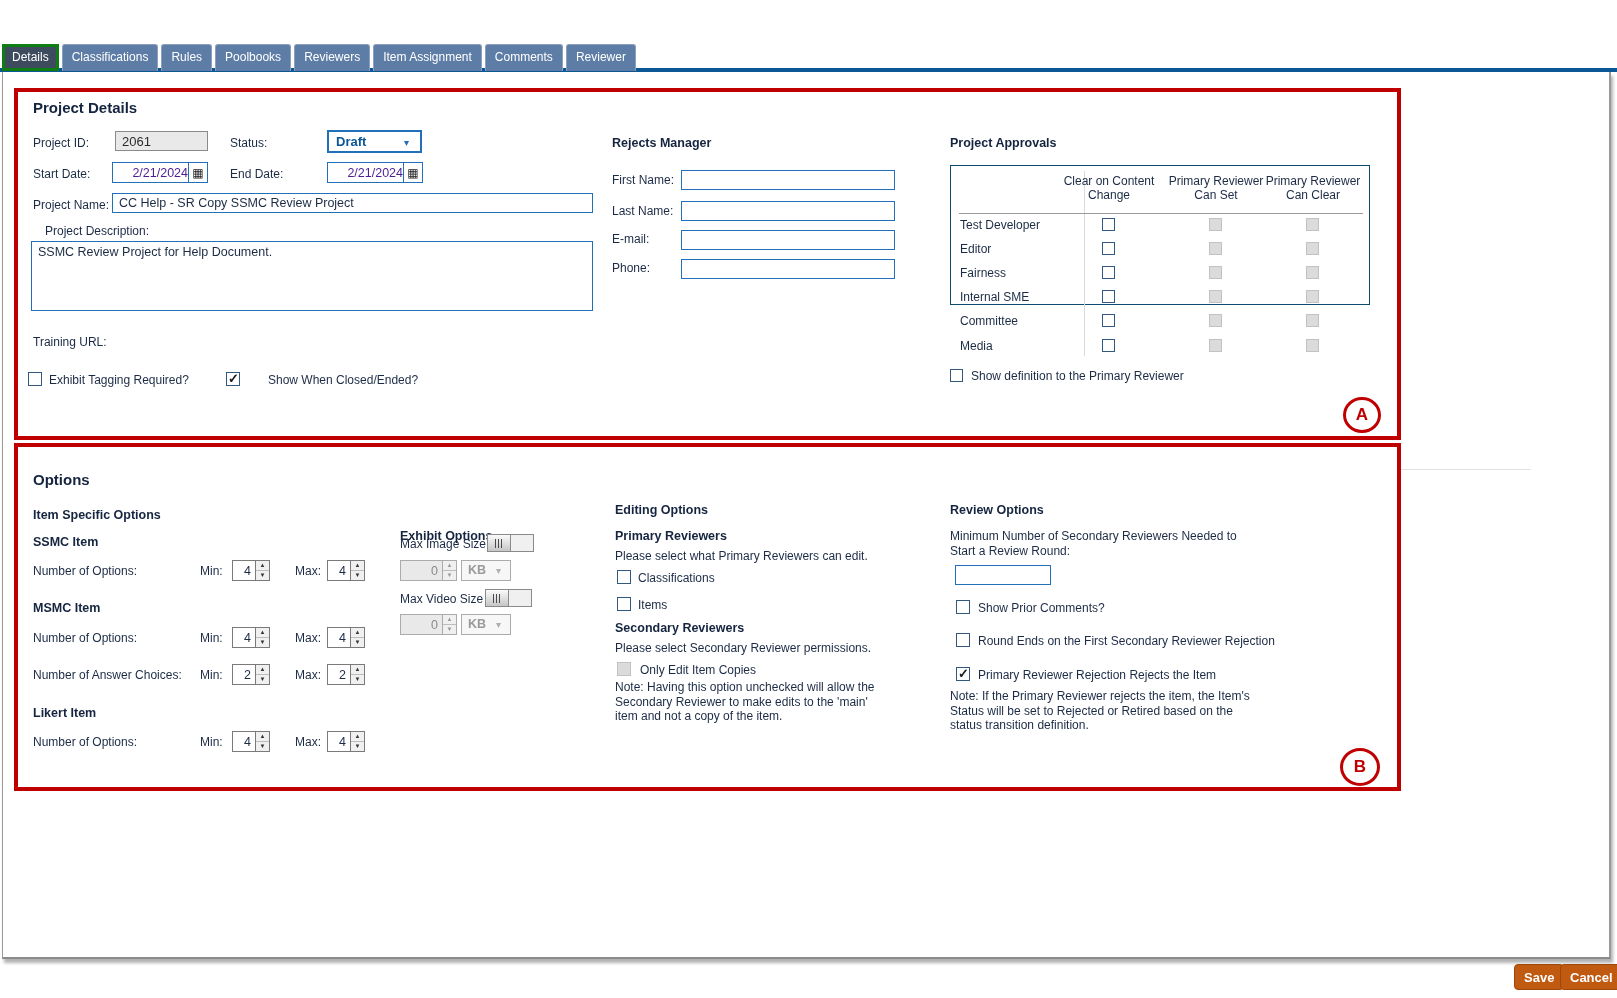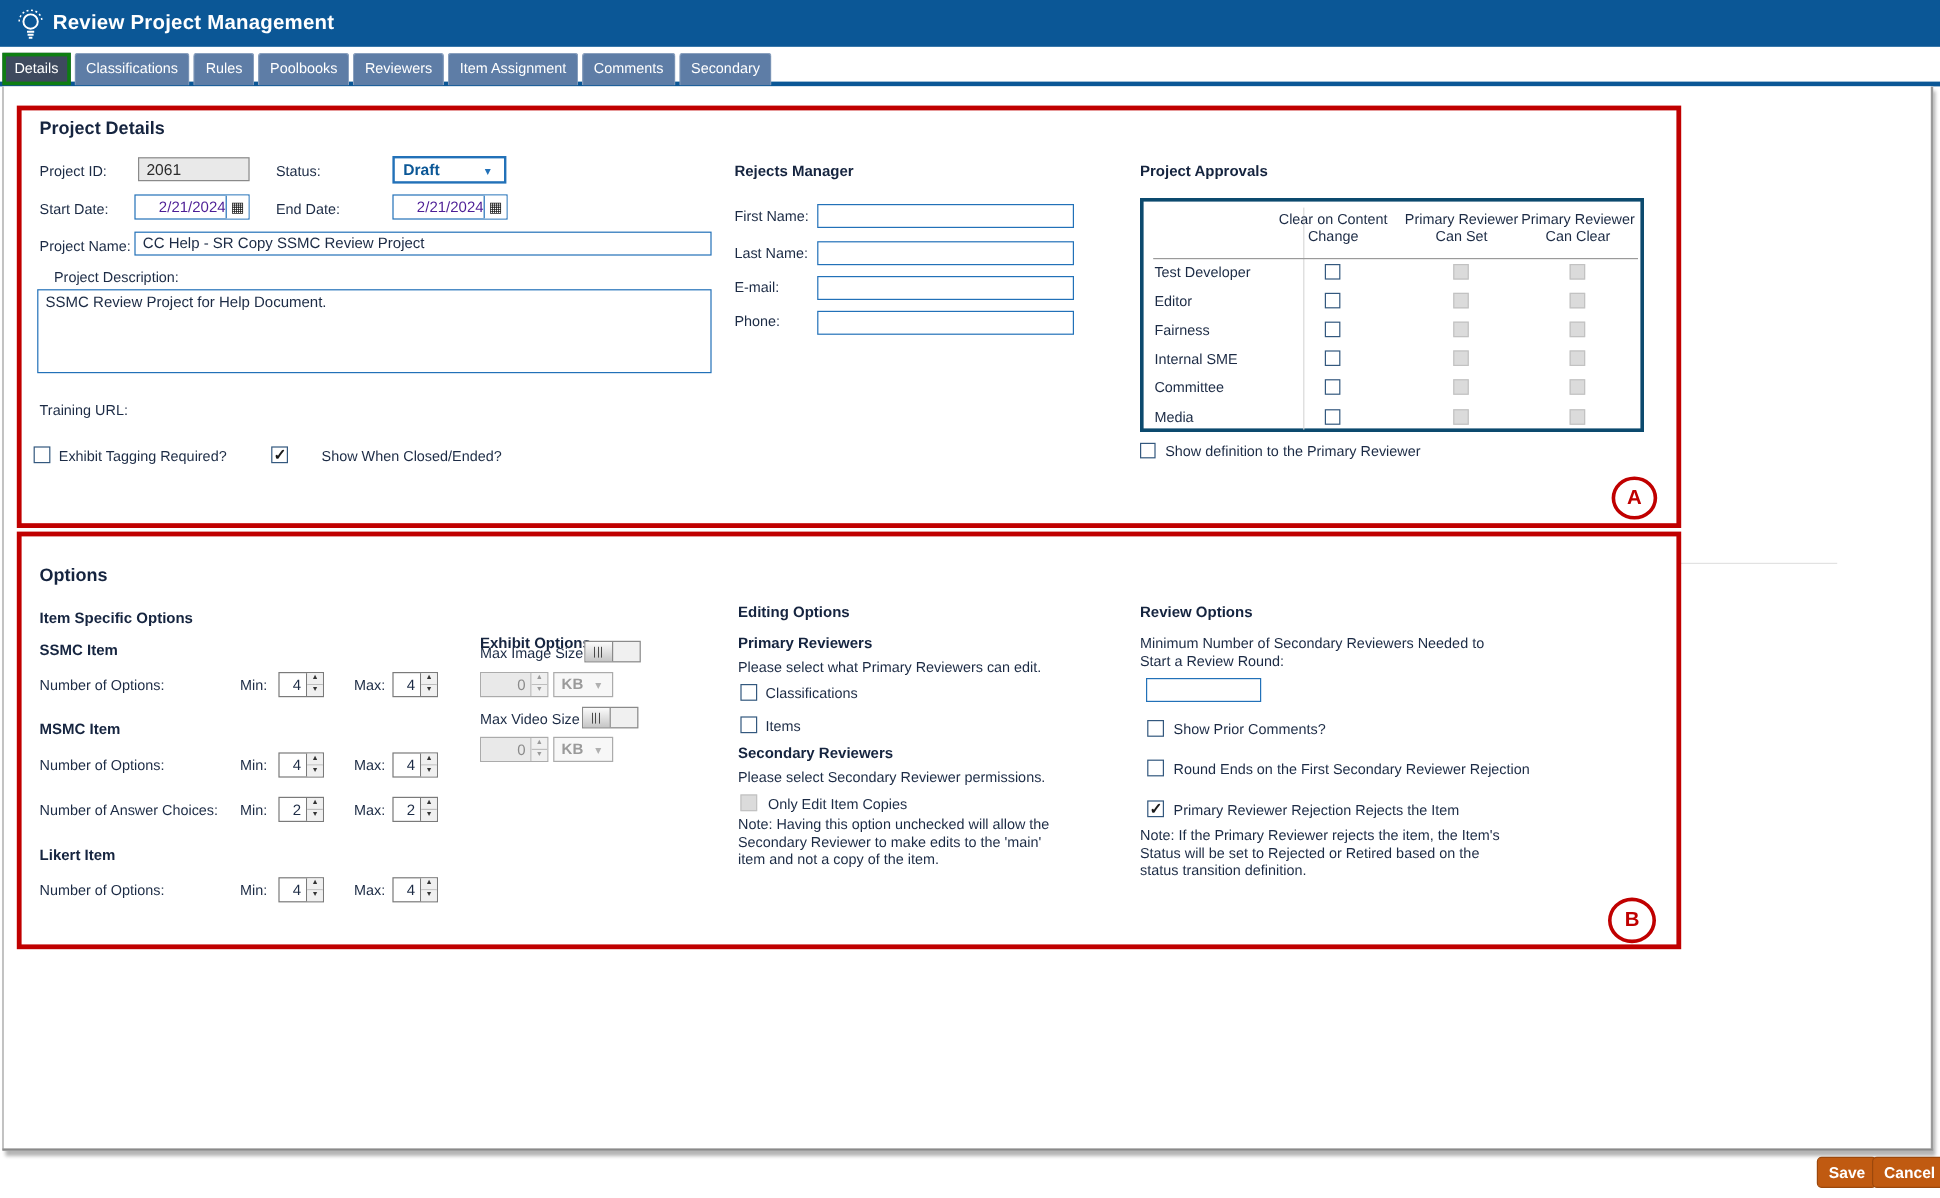--- a/index.html
+++ b/index.html
@@ -72,61 +72,45 @@
   .spin.disabled .btns .sb { color:#9a9a9a; }
 
   
   .toggle { position:absolute; box-sizing:border-box; width:47px; height:18px; border:1px solid #8a8a8a; background:#F0F0F0; cursor:pointer; }
   .toggle .handle { position:absolute; left:0; top:0; width:22px; height:16px; background:linear-gradient(180deg,#FbFbFb,#C6C6C6);
                     border-right:1px solid #8a8a8a; }
   .toggle .handle::after { content:""; position:absolute; left:7px; top:4px; width:8px; height:9px;
                     background:repeating-linear-gradient(90deg,#4a4a4a 0 1px,transparent 1px 3px); }
 
   
-  .aptable { position:absolute; left:950px; top:165px; width:420px; height:195px; border:3px solid #0c4a6e; box-sizing:border-box; background:#fff; }
+  .aptable { position:absolute; left:950px; top:165px; width:420px; height:140px; border:1px solid #0c4a6e; box-sizing:border-box; background:#fff; }
   .aptable .vline { position:absolute; left:133px; top:5px; width:1px; height:185px; background:#D9D9D9; }
   .aptable .hline { position:absolute; left:8px; top:47px; width:404px; height:1px; background:#9a9a9a; }
   .apcol { position:absolute; width:100px; text-align:center; font-size:12px; color:#1C2B45; line-height:1.2; top:8px; }
   .aprow-lbl { position:absolute; left:9px; font-size:12px; color:#1C2B45; white-space:nowrap; }
 
   
   .btn { position:absolute; height:24px; background:#C05A11; border:1px solid #9C480C; border-radius:4px; color:#fff;
          font-weight:bold; font-size:13px; display:flex; align-items:center; padding:0 9px; cursor:pointer; }
 </style>
 </head>
 <body>
 
 <div class="page">
 
-  <div class="appbar">
-    <span class="bulb">
-      <svg width="27" height="28" viewBox="0 0 27 28">
-        <g stroke="#ffffff" fill="none" stroke-width="1.6">
-          <circle cx="13.5" cy="12" r="6"></circle>
-          <line x1="10.5" y1="20.5" x2="16.5" y2="20.5"></line>
-          <line x1="11" y1="23" x2="16" y2="23"></line>
-          <line x1="12" y1="25.5" x2="15" y2="25.5"></line>
-        </g>
-        <g stroke="#ffffff" stroke-width="1.3" stroke-dasharray="1.6 2.2" fill="none">
-          <path d="M4 12 A 9.5 9.5 0 0 1 23 12"></path>
-        </g>
-      </svg>
-    </span>
-    <span class="title">Review Project Management</span>
-  </div>
 
   <div class="tabbar">
     <div class="tab active">Details</div>
     <div class="tab">Classifications</div>
     <div class="tab">Rules</div>
     <div class="tab">Poolbooks</div>
     <div class="tab">Reviewers</div>
     <div class="tab">Item Assignment</div>
     <div class="tab">Comments</div>
-    <div class="tab">Secondary</div>
+    <div class="tab">Reviewer</div>
   </div>
   <div class="tabline"></div>
 
   <div class="frame"></div>
   <div class="hdiv"></div>
 
   <div class="rbox" style="left:14px; top:88px; width:1379px; height:344px;"></div>
   <div class="rbox" style="left:14px; top:443px; width:1379px; height:340px;"></div>
   <div class="rcircle" style="left:1343px; top:397px; width:32px; height:30px;">A</div>
   <div class="rcircle" style="left:1340px; top:748px; width:34px; height:32px;">B</div>

